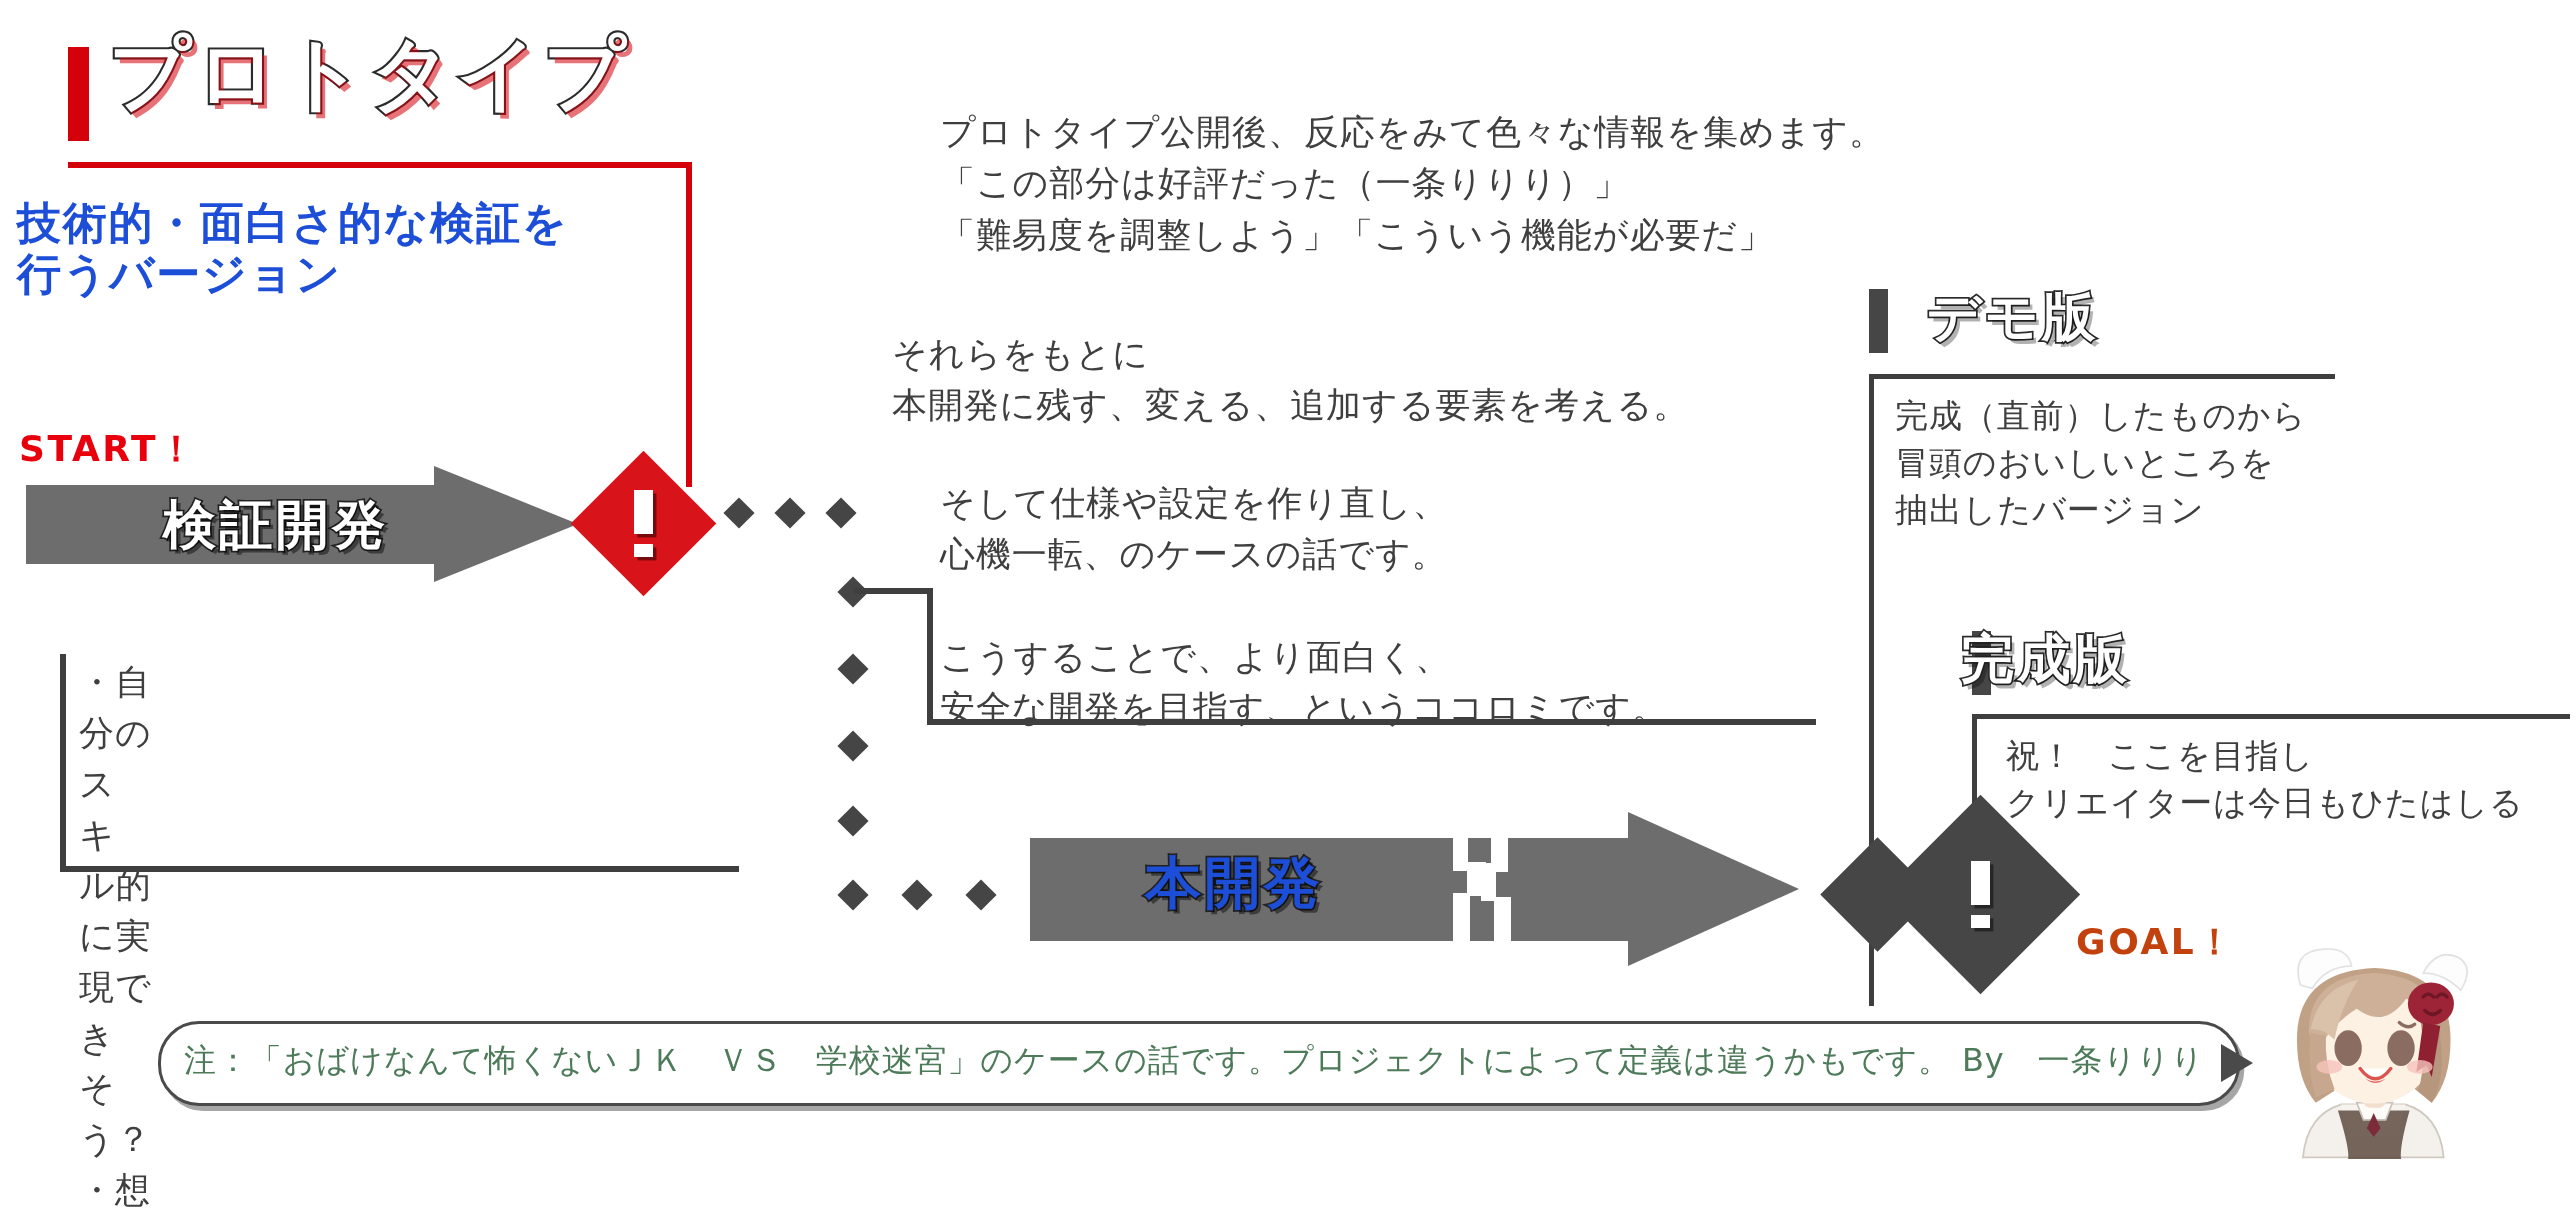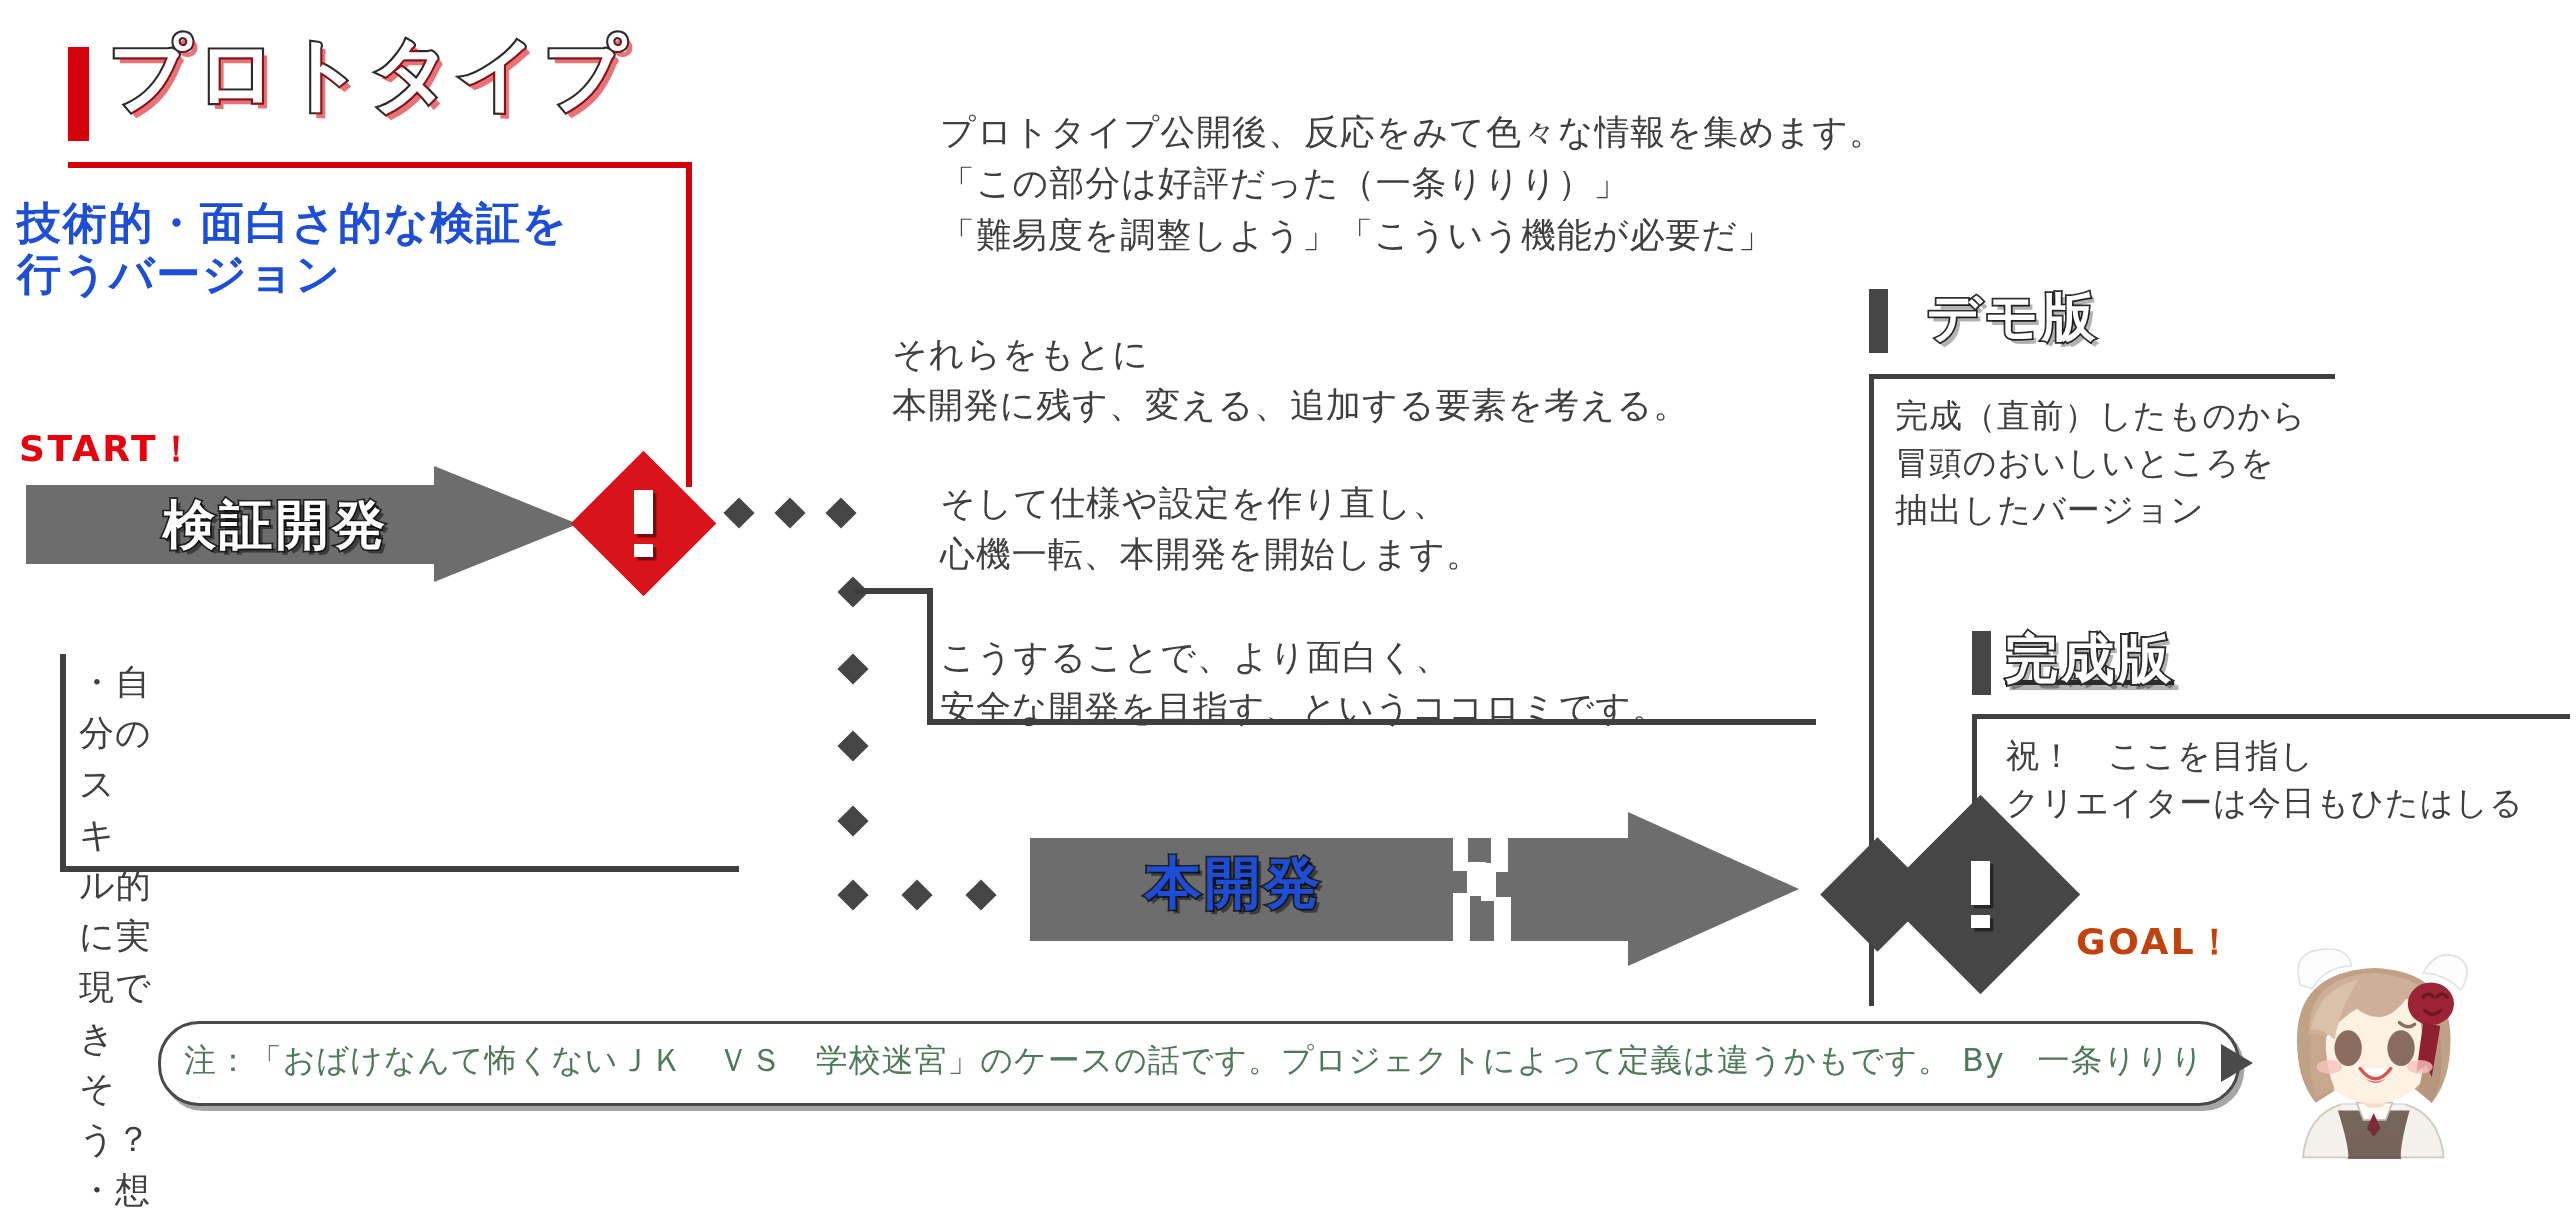--- a/index.html
+++ b/index.html
@@ -166,21 +166,21 @@
 ・本開発はどのくらいかかりそう？
 といった点を確認しながら行う開発。</div>
 </div>
 
 <div class="abs para jp" id="para1">プロトタイプ公開後、反応をみて色々な情報を集めます。
 「この部分は好評だった（一条りりり）」
 「難易度を調整しよう」「こういう機能が必要だ」</div>
 <div class="abs para jp" id="para2">それらをもとに
 本開発に残す、変える、追加する要素を考える。</div>
 <div class="abs para jp" id="para3">そして仕様や設定を作り直し、
-心機一転、本開発を開始します。</div>
+心機一転、のケースの話です。</div>
 <div class="abs" id="brk4-top"></div>
 <div class="abs" id="brk4-v"></div>
 <div class="abs" id="brk4-bot"></div>
 <div class="abs para jp" id="para4">こうすることで、より面白く、
 安全な開発を目指す、というココロミです。</div>
 
 <div class="abs" id="arrow2">
   <div class="body"></div>
   <div class="head"></div>
   <div class="label">本開発</div>
@@ -196,21 +196,21 @@
 <div class="abs sec-title" style="left:1904px;top:282px;">デモ版</div>
 <div class="abs sec-box" style="left:0;top:0;">
   <div class="h" style="left:1869px;top:374px;width:466px;"></div>
   <div class="v" style="left:1869px;top:374px;height:632px;"></div>
 </div>
 <div class="abs sec-text jp" style="left:1895px;top:393px;">完成（直前）したものから
 冒頭のおいしいところを
 抽出したバージョン</div>
 
 <div class="abs sec-bar" style="left:1972px;top:631px;"></div>
-<div class="abs sec-title" style="left:1982px;top:624px;text-decoration:underline;">完成版</div>
+<div class="abs sec-title" style="left:1938px;top:624px;">完成版</div>
 <div class="abs sec-box" style="left:0;top:0;">
   <div class="h" style="left:1972px;top:714px;width:598px;"></div>
   <div class="v" style="left:1972px;top:714px;height:137px;"></div>
 </div>
 <div class="abs sec-text jp" style="left:2006px;top:733px;">祝！　ここを目指し
 クリエイターは今日もひたはしる</div>
 
 <div class="abs" id="goal-small"></div>
 <div class="abs" id="goal-big"></div>
 <div class="abs" id="goal-bang">

